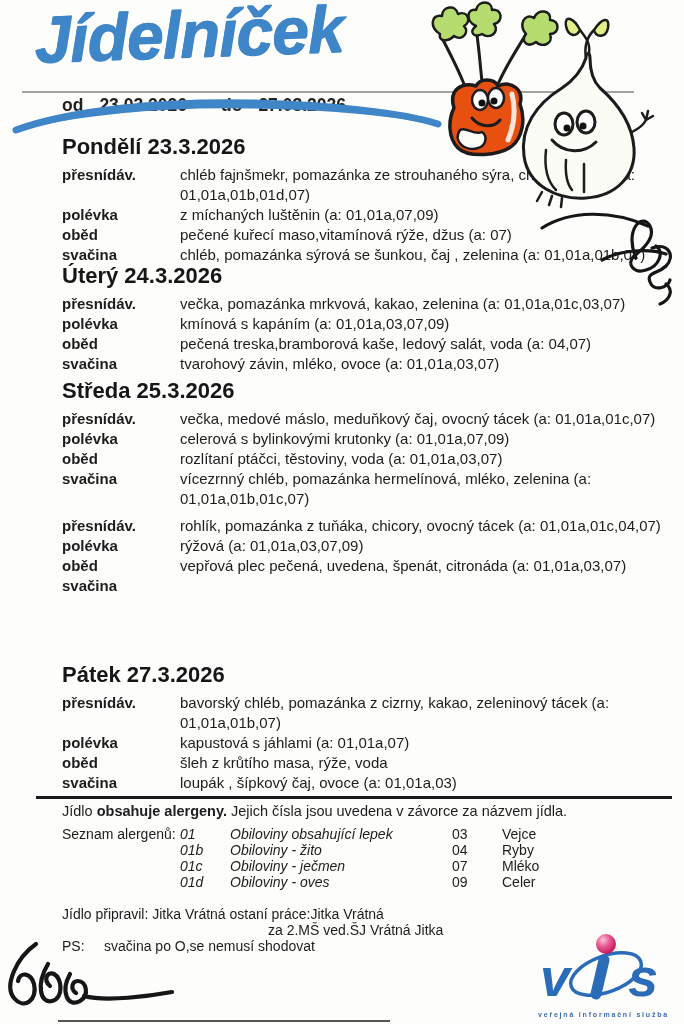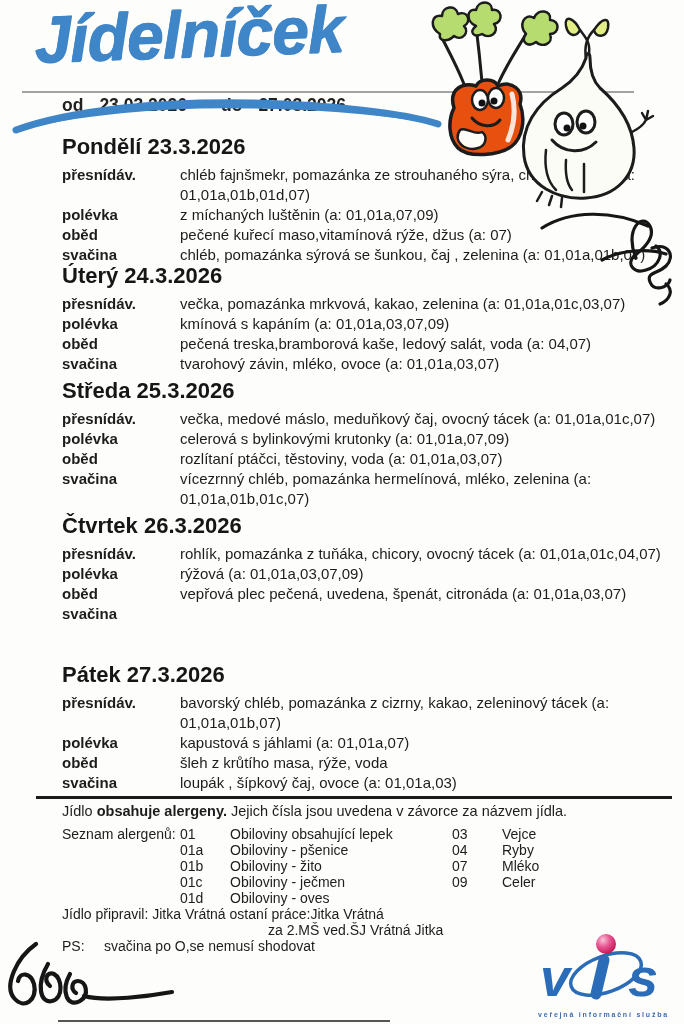--- a/index.html
+++ b/index.html
@@ -40,21 +40,21 @@
   .row .txt{flex:1;}
   #day-0{top:137px;} #day-1{top:266px;} #day-2{top:381px;} #day-3{top:516px;} #day-4{top:665px;}
 
   
   .separator{position:absolute;left:36px;top:796px;width:636px;height:2.5px;background:#1a1a1a;}
   .notice{position:absolute;left:62px;top:803px;font-size:14.5px;}
   .notice b{font-weight:bold;}
   .allergens{position:absolute;left:62px;top:826px;width:600px;font-size:14px;line-height:16px;}
   .allergens .list-label{position:absolute;left:0;top:0;}
   .al-col{position:absolute;top:0;}
-  .al-col.c1{left:118px;}
+  .al-col.c1{left:118px;font-style:italic;}
   .al-col.c2{left:390px;}
   .al-line{display:flex;}
   .al-line .code{width:50px;flex:0 0 50px;}
   .prepared1{position:absolute;left:62px;top:906px;font-size:14px;}
   .prepared2{position:absolute;left:268px;top:922px;font-size:14px;}
   .ps-label{position:absolute;left:62px;top:938px;font-size:14px;}
   .ps-line1{position:absolute;left:104px;top:938px;font-size:14px;}
   .ps-line2{position:absolute;left:88px;top:954px;font-size:14px;}
   .signature{position:absolute;left:2px;top:940px;}
   .scribble{position:absolute;left:540px;top:196px;z-index:4;pointer-events:none;}
@@ -171,21 +171,20 @@
         <span class="lbl">oběd</span>
         <span class="txt">rozlítaní ptáčci, těstoviny, voda  (a: 01,01a,03,07)</span>
       </div>
     <div class="row">
         <span class="lbl">svačina</span>
         <span class="txt">vícezrnný chléb, pomazánka hermelínová, mléko, zelenina  (a: 01,01a,01b,01c,07)</span>
       </div>
   </section>
 
   <section class="day" id="day-3">
-    <h2>Čtvrtek 26.3.2026</h2>
     <div class="row">
         <span class="lbl">přesnídáv.</span>
         <span class="txt">rohlík, pomazánka z tuňáka, chicory, ovocný tácek  (a: 01,01a,01c,04,07)</span>
       </div>
     <div class="row">
         <span class="lbl">polévka</span>
         <span class="txt">rýžová  (a: 01,01a,03,07,09)</span>
       </div>
     <div class="row">
         <span class="lbl">oběd</span>
@@ -231,24 +230,20 @@
   <div class="notice">
     <span>Jídlo </span><b>obsahuje alergeny.</b><span> Jejich čísla jsou uvedena v závorce za názvem jídla.</span>
   </div>
 
   <div class="allergens">
     <span class="list-label">Seznam alergenů:</span>
     <div class="al-col c1">
       <div class="al-line">
           <span class="code">01</span>
           <span>Obiloviny obsahující lepek</span>
-        </div>
-      <div class="al-line">
-          <span class="code">01a</span>
-          <span>Obiloviny - pšenice</span>
         </div>
       <div class="al-line">
           <span class="code">01b</span>
           <span>Obiloviny - žito</span>
         </div>
       <div class="al-line">
           <span class="code">01c</span>
           <span>Obiloviny - ječmen</span>
         </div>
       <div class="al-line">

